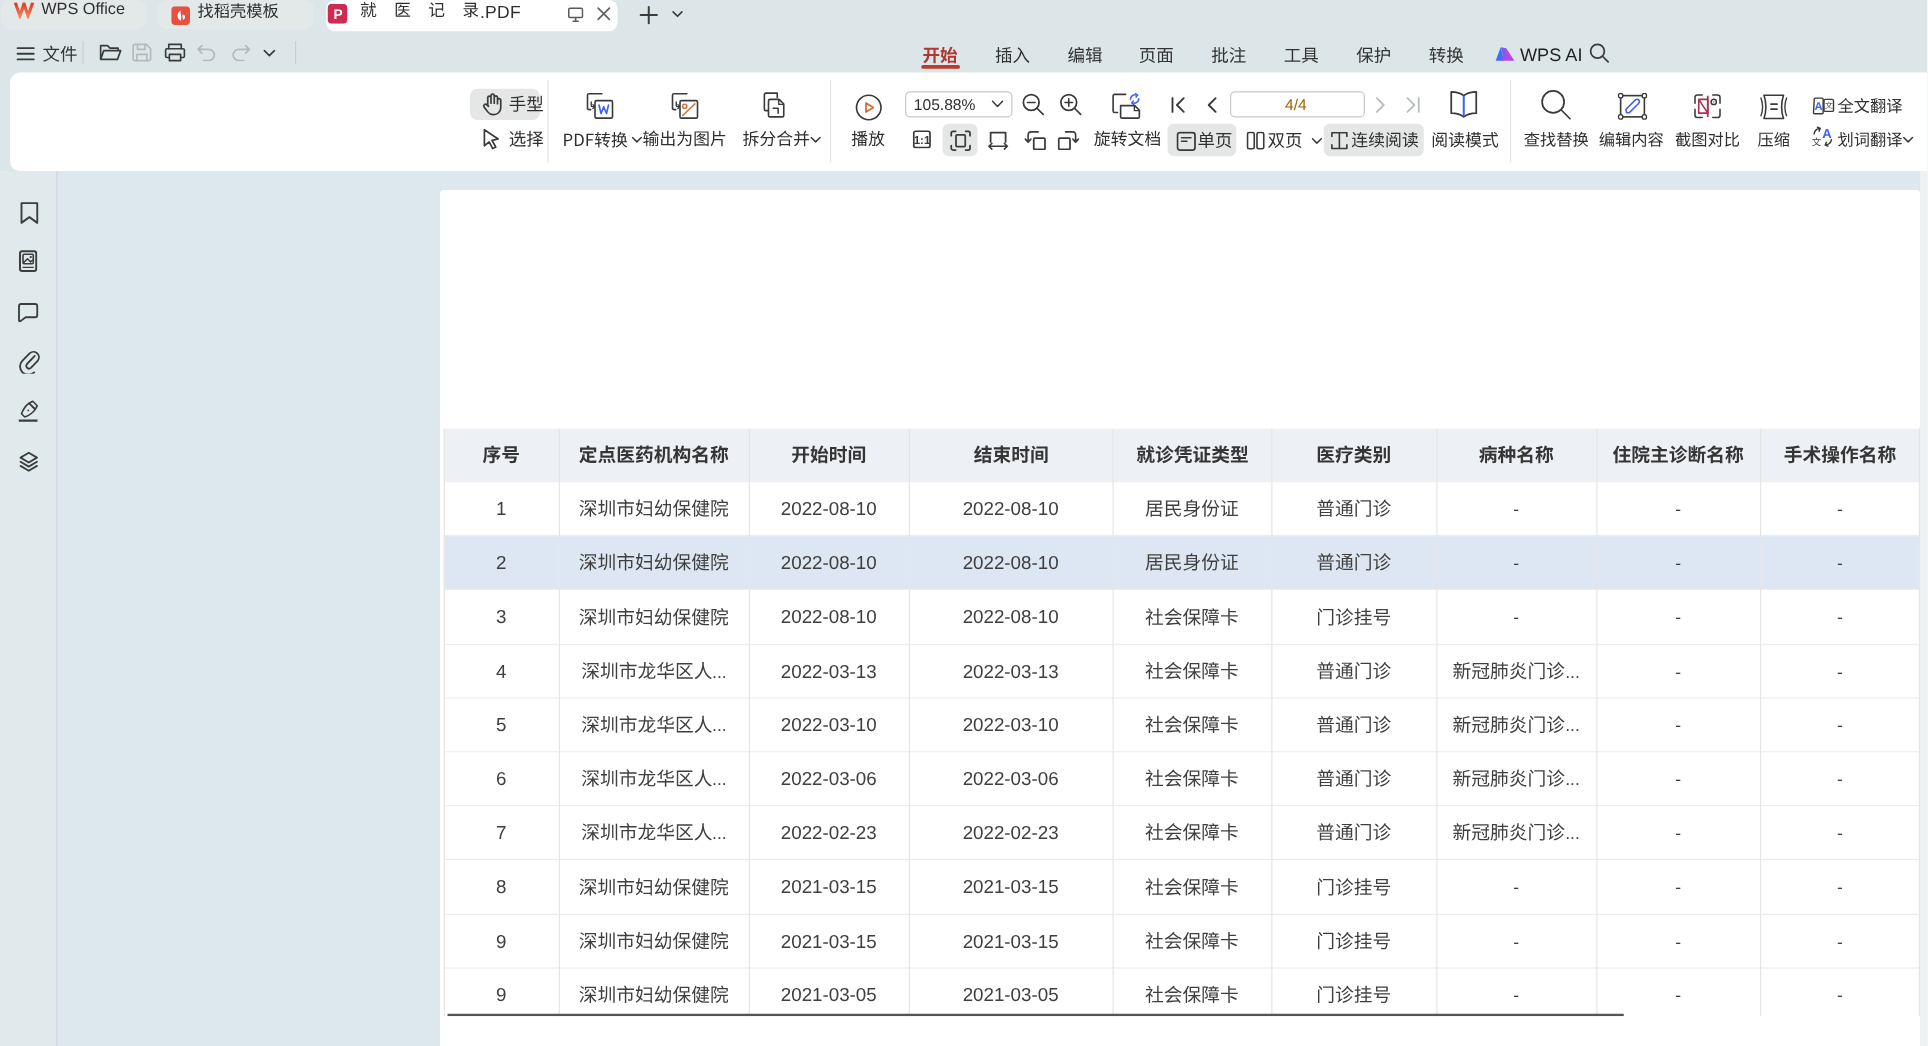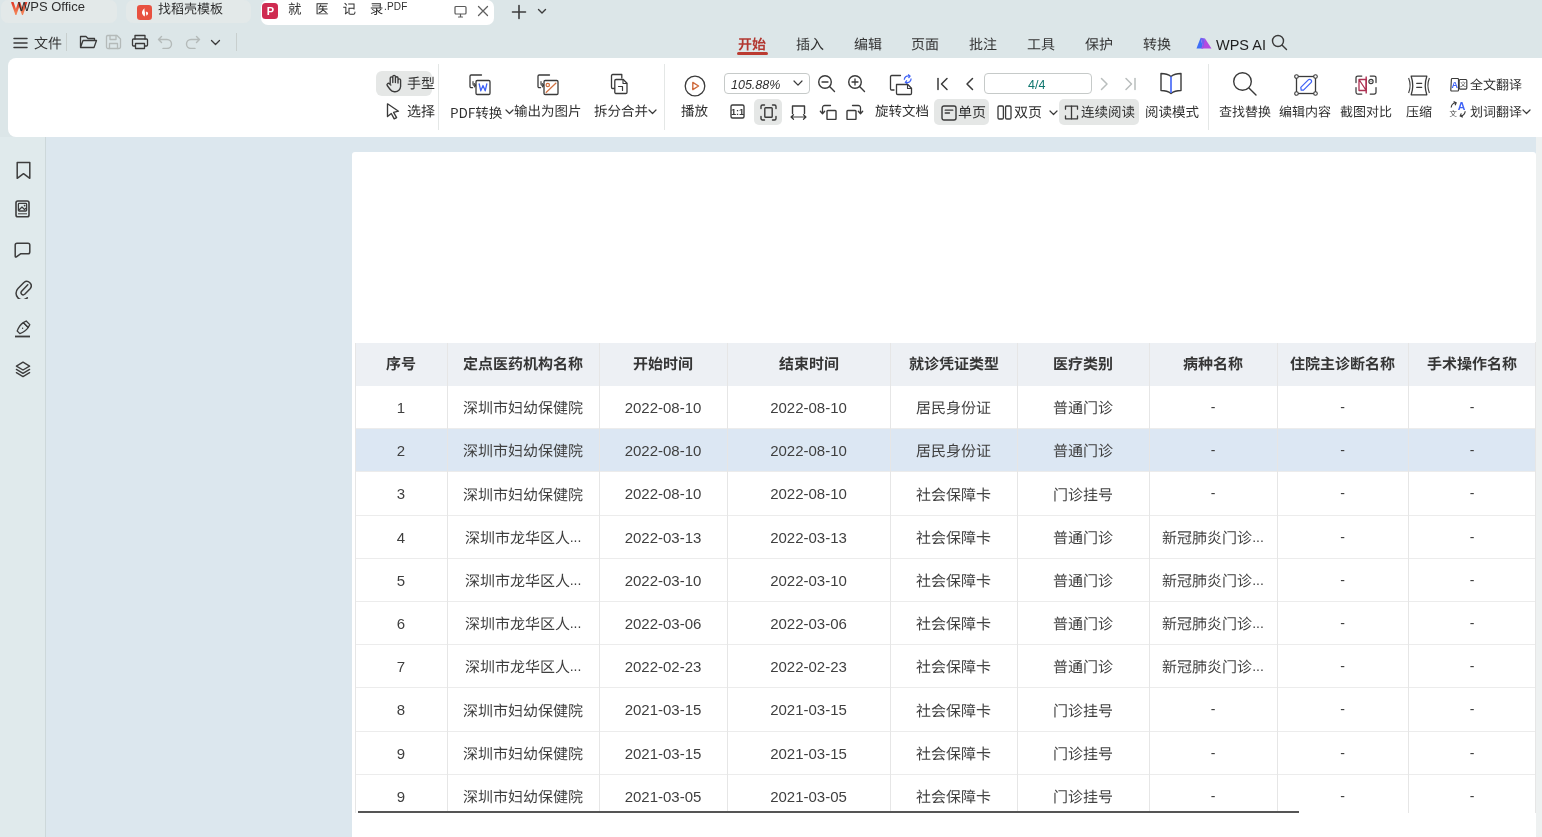--- a/index.html
+++ b/index.html
@@ -14,21 +14,21 @@
       <svg width="17" height="13" viewBox="0 0 17 13" style="">
         <defs>
           <linearGradient id="wg" x1="0" y1="0" x2="0" y2="1">
             <stop offset="0" stop-color="#e23a28"></stop>
             <stop offset="1" stop-color="#f28055"></stop>
           </linearGradient>
         </defs>
         <path d="M1.6 1.1 L4.9 10.6 L8.2 1.1 L11.5 10.6 L14.8 1.1" fill="none" stroke="url(#wg)" stroke-width="2.5" stroke-linecap="square" stroke-linejoin="miter"></path>
       </svg>
     </div>
-<div style="position:absolute;left:18px;top:-0.5px;">
+<div style="position:absolute;left:33px;top:-0.5px;">
       <span style="font-size:13px;line-height:1;color:#2f2f2f;display:block">WPS Office</span>
     </div>
 <div style="position:absolute;left:126px;top:0px;width:125px;height:23px;background:#e3e9e9;border-radius:7px"></div>
 <div style="position:absolute;left:137px;top:4.7px;">
       <svg width="15" height="15" viewBox="0 0 15 15" style="">
         <rect x="0" y="0" width="15" height="15" rx="3.2" fill="#e85140"></rect>
         <path d="M7.5 3.2 C7.5 3.2 4.4 5.7 5.1 8.5 C5.7 10.6 7.7 11.5 7.7 11.5 C7.7 11.5 8.3 9.1 7.8 7.1 C7.3 5.2 7.5 3.2 7.5 3.2 Z M8.8 6.8 C8.8 6.8 10.8 6.4 11.1 8.3 C11.3 9.9 9.4 10.8 9.4 10.8" fill="#fff"></path>
       </svg>
     </div>
 <div style="position:absolute;left:158px;top:2px;">
@@ -47,21 +47,21 @@
         <text x="8.4" y="12" font-family="Liberation Sans" font-size="11" font-weight="bold" fill="#fff" text-anchor="middle">P</text>
       </svg>
     </div>
 <div style="position:absolute;left:287.5px;top:0px;"><span class="ib"><svg class="" width="95" height="16" viewBox="0 0 95 16" style="fill:#2f2f2f">
           <path transform="translate(0.00,11.79) scale(0.01340,-0.01340)" d="M174 508H399V388H174ZM721 432V52C721 -11 728 -27 744 -40C760 -52 785 -56 806 -56C819 -56 856 -56 870 -56C889 -56 913 -54 927 -46C943 -40 953 -27 960 -7C965 13 969 66 971 111C951 117 926 130 912 143C911 92 910 51 907 34C904 18 900 9 893 6C887 2 874 1 863 1C850 1 829 1 820 1C810 1 802 3 795 6C790 10 788 23 788 44V432ZM142 274C123 191 92 108 50 52C65 44 92 25 104 15C145 76 183 170 205 260ZM366 261C398 206 427 131 438 82L495 109C484 157 453 230 420 285ZM768 764C809 719 852 655 869 614L923 648C904 688 860 750 819 793ZM108 570V327H258V2C258 -8 255 -11 245 -11C235 -12 202 -12 165 -11C175 -29 185 -55 188 -74C240 -74 274 -73 297 -63C320 -52 326 -33 326 0V327H469V570ZM222 826C238 793 256 752 267 717H54V650H511V717H345C333 753 311 803 291 842ZM659 838C659 758 659 670 654 581H520V512H649C632 300 582 90 437 -36C456 -47 480 -66 492 -81C645 58 699 285 719 512H954V581H724C729 670 730 757 731 838Z"></path>
           <path transform="translate(27.30,11.79) scale(0.01340,-0.01340)" d="M931 786H94V-41H954V30H169V714H931ZM379 693C348 611 291 533 225 483C243 473 274 455 288 443C316 467 343 497 369 531H526V405V388H225V321H516C494 242 427 160 229 102C245 88 266 62 275 45C447 101 530 175 569 253C659 187 763 98 814 41L865 92C805 155 685 250 591 315L593 321H910V388H601V405V531H864V596H412C426 621 439 648 450 675Z"></path>
           <path transform="translate(54.60,11.79) scale(0.01340,-0.01340)" d="M124 769C179 720 249 652 280 608L335 661C300 703 230 769 176 815ZM200 -61V-60C214 -41 242 -20 408 98C400 113 389 143 384 163L280 92V526H46V453H206V93C206 44 175 10 157 -4C171 -17 192 -45 200 -61ZM419 770V695H816V442H438V57C438 -41 474 -65 586 -65C611 -65 790 -65 816 -65C925 -65 951 -20 962 143C940 148 908 161 889 175C884 33 874 7 812 7C773 7 621 7 591 7C527 7 515 16 515 56V370H816V318H891V770Z"></path>
           <path transform="translate(81.90,11.79) scale(0.01340,-0.01340)" d="M134 317C199 281 278 224 316 186L369 238C329 276 248 329 185 363ZM134 784V715H740L736 623H164V554H732L726 462H67V395H461V212C316 152 165 91 68 54L108 -13C206 29 337 85 461 140V2C461 -12 456 -16 440 -17C424 -18 368 -18 309 -16C319 -35 331 -63 335 -82C413 -82 464 -82 495 -71C527 -60 537 -42 537 1V236C623 106 748 9 904 -40C914 -20 937 9 953 25C845 54 751 107 675 177C739 216 814 272 874 323L810 370C765 325 691 266 629 224C592 266 561 314 537 365V395H940V462H804C813 565 820 688 822 784L763 788L750 784Z"></path>
         </svg></span></div>
 <div style="position:absolute;left:384px;top:0.5px;">
-      <span style="font-size:10px;line-height:1.25;display:block;color:#2f2f2f;letter-spacing:0.2px">.PDF</span>
+      <span style="font-size:14px;line-height:1.25;display:block;color:#2f2f2f;letter-spacing:0.2px">.PDF</span>
     </div>
 <div style="position:absolute;left:454px;top:4.5px;">
       <svg width="13" height="13" viewBox="0 0 13 13" style="">
         <rect x="1" y="1.5" width="11" height="7.5" rx="1" stroke="#5a5a5a" stroke-width="1.2" fill="none" stroke-linecap="round" stroke-linejoin="round"></rect>
         <path d="M4.5 12 H8.5 M6.5 9.3 V12" stroke="#5a5a5a" stroke-width="1.2" fill="none" stroke-linecap="round" stroke-linejoin="round"></path>
       </svg>
     </div>
 <div style="position:absolute;left:477px;top:5px;">
       <svg width="12" height="12" viewBox="0 0 12 12" style="">
         <path d="M1.5 1.5 L10.5 10.5 M10.5 1.5 L1.5 10.5" stroke="#5f5f5f" stroke-width="1.3" fill="none" stroke-linecap="round" stroke-linejoin="round"></path>
@@ -277,21 +277,21 @@
         <path d="M8.8 7.4 L14.6 11 L8.8 14.6 Z" fill="none" stroke="#cf6a3c" stroke-width="1.4" stroke-linejoin="round"></path>
       </svg>
     </div>
 <div style="position:absolute;left:680.5px;top:104px;">
       <svg class="" width="27" height="16" viewBox="0 0 27 16" style="fill:#2f2f2f">
         <path transform="translate(0.00,11.88) scale(0.01350,-0.01350)" d="M809 734C793 689 761 624 735 579H677V743C762 752 842 764 905 778L862 834C744 806 533 786 359 777C366 762 375 737 377 721C450 724 530 729 608 736V579H348V516H547C488 439 392 368 302 333C318 319 339 294 350 277C368 285 387 295 405 306V-79H472V-35H825V-73H895V306L928 288C940 306 961 331 976 344C893 378 801 446 742 516H947V579H802C826 619 852 669 875 714ZM424 697C444 660 469 610 480 579L543 602C531 631 505 679 484 716ZM608 493V329H677V500C731 426 814 353 893 307H406C482 353 557 421 608 493ZM608 250V165H472V250ZM673 250H825V165H673ZM608 109V22H472V109ZM673 109H825V22H673ZM167 839V638H42V568H167V362L28 314L44 241L167 287V7C167 -7 162 -11 150 -11C138 -12 99 -12 56 -10C65 -31 75 -62 77 -80C141 -81 179 -78 203 -66C228 -55 237 -34 237 7V313L343 354L330 422L237 388V568H345V638H237V839Z"></path>
         <path transform="translate(13.50,11.88) scale(0.01350,-0.01350)" d="M206 823C225 780 248 723 257 686L326 709C316 743 293 799 272 842ZM44 678V608H162V400C162 258 147 100 25 -30C43 -43 68 -63 81 -79C214 63 234 233 234 399V405H371C364 130 357 33 340 11C333 -1 324 -3 310 -3C294 -3 257 -3 216 1C226 -18 233 -48 235 -69C278 -71 320 -71 344 -68C371 -66 387 -58 404 -35C430 -1 436 111 442 440C443 451 443 475 443 475H234V608H488V678ZM625 583H813C793 456 763 348 717 257C673 349 642 457 622 574ZM612 841C582 668 527 500 445 395C462 381 491 353 503 338C530 374 555 416 577 463C601 359 632 265 673 183C614 98 536 32 431 -17C446 -32 468 -65 475 -82C575 -31 653 33 713 113C767 31 834 -34 918 -78C930 -58 954 -29 971 -14C882 27 813 95 759 181C822 289 862 421 888 583H962V653H647C663 709 677 768 689 828Z"></path>
       </svg>
     </div>
 <div style="position:absolute;left:724px;top:72.5px;width:86px;height:21px;background:#fff;border:1px solid #c6cac9;border-radius:4px"></div>
-<div style="position:absolute;left:731px;top:75px;font-style:italic;"><span style="font-size:12.5px;color:#303030">105.88%</span></div>
+<div style="position:absolute;left:731px;top:75px;"><span style="font-size:12.5px;color:#303030">105.88%</span></div>
 <div style="position:absolute;left:793px;top:79.5px;">
       <svg width="10" height="7" viewBox="0 0 10 7" style="">
         <path d="M1 1 L5 5.2 L9 1" stroke="#3a3a3a" stroke-width="1.2" fill="none" stroke-linecap="round" stroke-linejoin="round"></path>
       </svg>
     </div>
 <div style="position:absolute;left:817px;top:74px;">
       <svg width="20" height="20" viewBox="0 0 20 20" style="">
         <circle cx="8" cy="8" r="6.3" stroke="#3a3a3a" stroke-width="1.4" fill="none" stroke-linecap="round" stroke-linejoin="round"></circle>
         <path d="M12.8 12.8 L17.5 17.5" stroke="#3a3a3a" stroke-width="1.4" fill="none" stroke-linecap="round" stroke-linejoin="round"></path>
         <path d="M5 8 H11" stroke="#3a3a3a" stroke-width="1.3" fill="none" stroke-linecap="round" stroke-linejoin="round"></path>
@@ -357,21 +357,21 @@
         <path d="M2 1.5 V12.5" stroke="#3a3a3a" stroke-width="1.5" fill="none" stroke-linecap="round" stroke-linejoin="round"></path>
         <path d="M11 1.5 L5.5 7 L11 12.5" stroke="#3a3a3a" stroke-width="1.5" fill="none" stroke-linecap="round" stroke-linejoin="round"></path>
       </svg>
     </div>
 <div style="position:absolute;left:965px;top:77px;">
       <svg width="9" height="14" viewBox="0 0 9 14" style="">
         <path d="M7.5 1.5 L2 7 L7.5 12.5" stroke="#3a3a3a" stroke-width="1.5" fill="none" stroke-linecap="round" stroke-linejoin="round"></path>
       </svg>
     </div>
 <div style="position:absolute;left:984px;top:72.5px;width:108px;height:21px;background:#fff;border:1px solid #c6cac9;border-radius:4px"></div>
-<div style="position:absolute;left:1028px;top:75px;"><span style="font-size:12.5px;color:#0f766e">4/4</span></div>
+<div style="position:absolute;left:1028px;top:75px;"><span style="font-size:12.5px;color:#a16207">4/4</span></div>
 <div style="position:absolute;left:1100px;top:77px;">
       <svg width="9" height="14" viewBox="0 0 9 14" style="">
         <path d="M1.5 1.5 L7 7 L1.5 12.5" stroke="#b9bebd" stroke-width="1.5" fill="none" stroke-linecap="round" stroke-linejoin="round"></path>
       </svg>
     </div>
 <div style="position:absolute;left:1124px;top:77px;">
       <svg width="13" height="14" viewBox="0 0 13 14" style="">
         <path d="M2 1.5 L7.5 7 L2 12.5" stroke="#b9bebd" stroke-width="1.5" fill="none" stroke-linecap="round" stroke-linejoin="round"></path>
         <path d="M11 1.5 V12.5" stroke="#b9bebd" stroke-width="1.5" fill="none" stroke-linecap="round" stroke-linejoin="round"></path>
       </svg>

